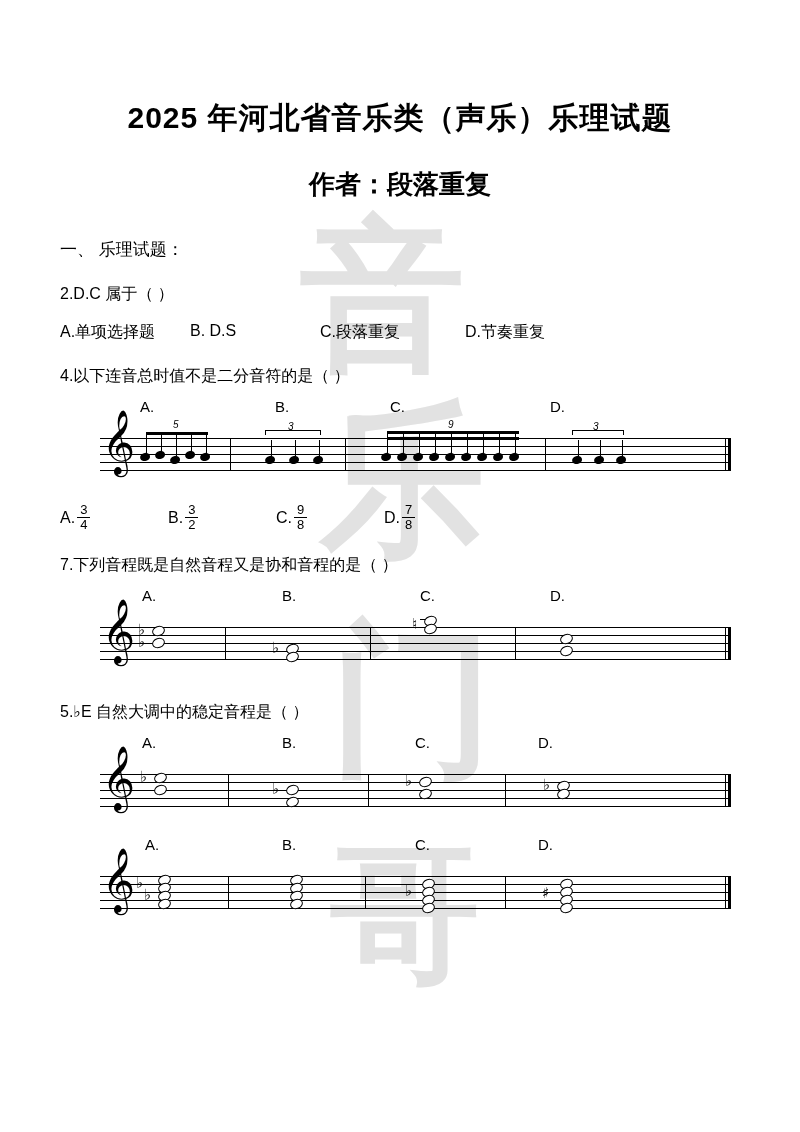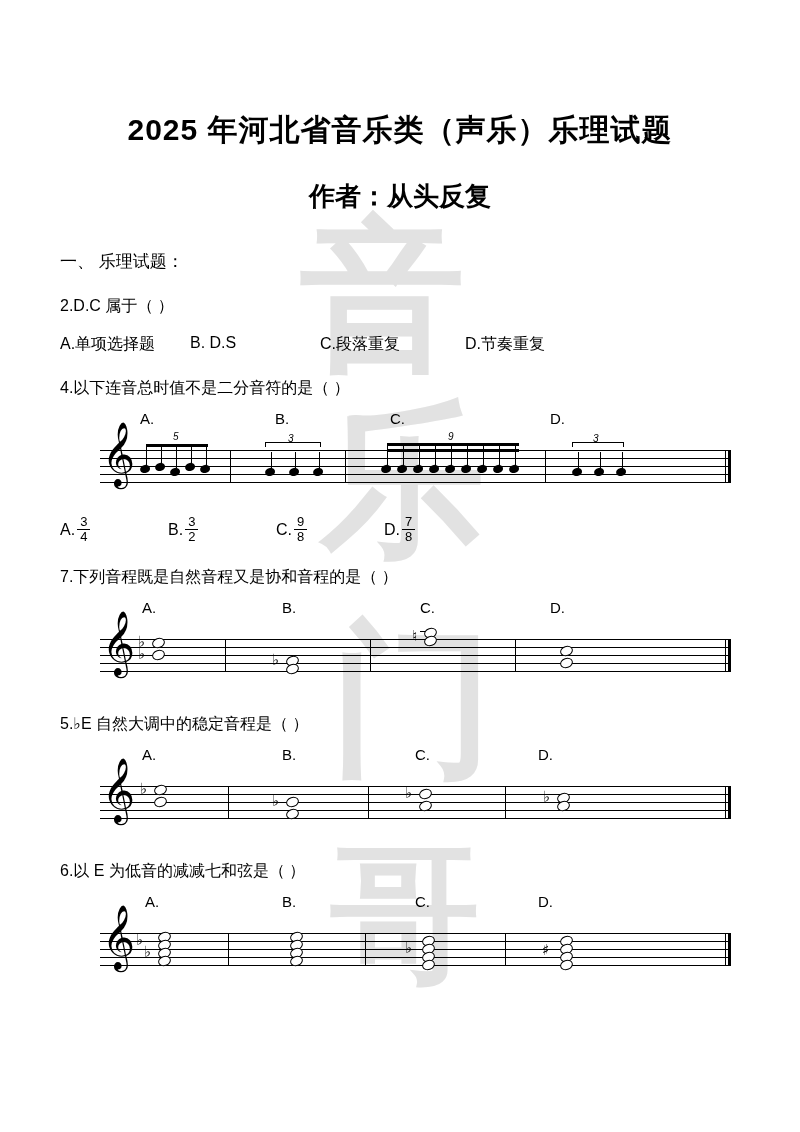--- a/index.html
+++ b/index.html
@@ -43,21 +43,21 @@
     user-select: none;
   }
   .wm1 { left: 300px; top: 215px; font-size: 165px; }
   .wm2 { left: 320px; top: 400px; font-size: 165px; }
   .wm3 { left: 330px; top: 620px; font-size: 165px; }
   .wm4 { left: 330px; top: 840px; font-size: 150px; }
 
   .content {
     position: relative;
     z-index: 2;
-    padding: 12px 60px;
+    padding: 0 60px;
   }
   h1.title {
     margin: 0;
     padding-top: 98px;
     text-align: center;
     font-size: 30px;
     font-weight: bold;
     letter-spacing: 1px;
     color: #000;
     font-family: "Liberation Sans", "DejaVu Sans", sans-serif;
@@ -241,21 +241,21 @@
     <div class="watermark">
       <div class="wm-char wm1">音</div>
       <div class="wm-char wm2">乐</div>
       <div class="wm-char wm3">门</div>
       <div class="wm-char wm4">哥</div>
     </div>
 
     <div class="content">
 
       <h1 class="title">2025 年河北省音乐类（声乐）乐理试题</h1>
-      <h2 class="subtitle">作者：从头反复</h2>
+      <h2 class="subtitle">作者：段落重复</h2>
 
       <div class="section-head">一、 乐理试题：</div>
 
       <div class="q">2.D.C 属于（  ）</div>
       <div class="opts-text">
         <span class="o1">A.单项选择题</span>
         <span class="o2">B. D.S</span>
         <span class="o3">C.段落重复</span>
         <span>D.节奏重复</span>
       </div>
@@ -451,21 +451,20 @@
 
           <div class="acc" style="left:483px; top:22px;">♭</div>
           <div class="notehead-h" style="left:497px; top:25px;"></div>
           <div class="notehead-h" style="left:497px; top:33px;"></div>
 
           <div class="endbar-thin"></div>
           <div class="endbar-thick"></div>
         </div>
       </div>
 
-      <div class="q">6.以 E 为低音的减减七和弦是（  ）</div>
       <div class="staff-block tall">
         <div class="opt-letters">
           <span style="left:85px">A.</span>
           <span style="left:222px">B.</span>
           <span style="left:355px">C.</span>
           <span style="left:478px">D.</span>
         </div>
         <div class="staff">
           <div class="line l1"></div>
             <div class="line l2"></div>

